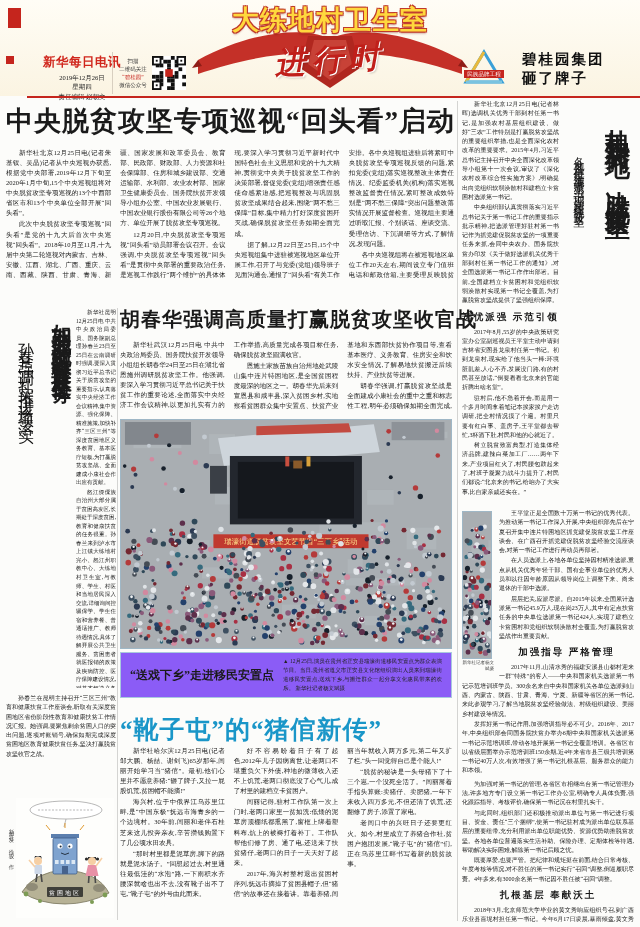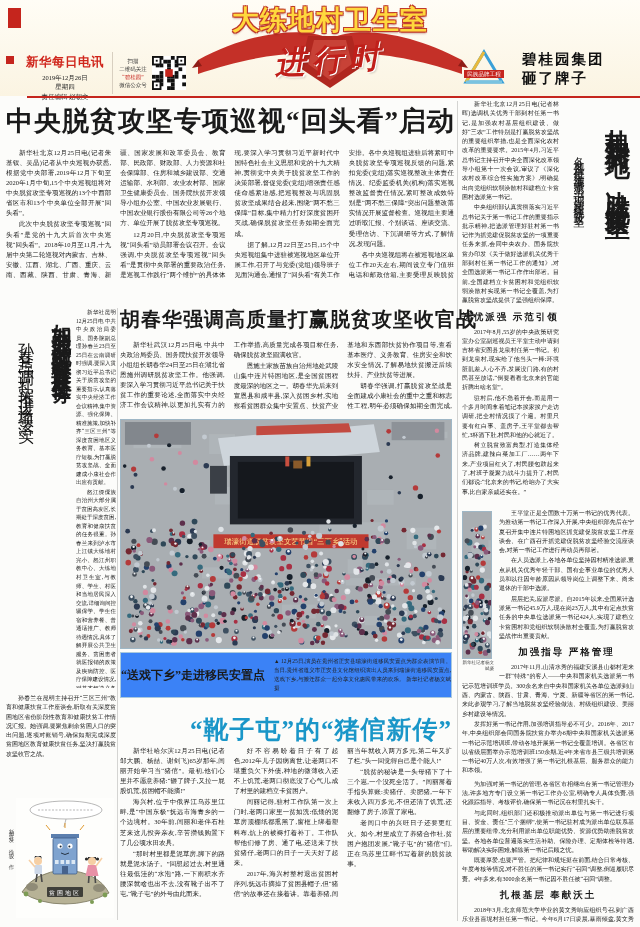--- a/index.html
+++ b/index.html
@@ -2,21 +2,21 @@
 <html><head>
 <meta charset="utf-8">
 <style>
   html,body{margin:0;padding:0;background:#e9e9e6;}
   .page{position:relative;width:640px;height:927px;margin:0 auto;background:#fcfcfa;overflow:hidden;
         font-family:"Liberation Serif",serif;color:#1a1a1a;}
   
   .hdr{position:absolute;left:0;top:0;width:640px;height:96px;background:linear-gradient(#fffdf6,#fbf4e2);}
   .mark1{position:absolute;left:8px;top:8px;width:13px;height:20px;background:#c5251d;}
   .mark2{position:absolute;left:6px;top:56px;width:8px;height:8px;background:#c5251d;}
-  .masthead{position:absolute;left:24px;top:54px;width:82px;text-align:center;}
+  .masthead{position:absolute;left:41px;top:54px;width:82px;text-align:center;}
   .masthead .nm{font-size:12.5px;font-weight:bold;color:#d0261c;letter-spacing:.5px;white-space:nowrap;}
   .masthead .dt{font-size:6.5px;color:#222;margin-top:2px;line-height:1.45;}
   .qrbox{position:absolute;left:112px;top:52px;width:70px;height:42px;border-left:1px solid #d8cfc0;display:flex;align-items:center;gap:3px;padding-left:4px;}
   .qrtxt{font-size:5.5px;line-height:1.5;color:#333;width:32px;text-align:center;}
   .qrtxt .rd{color:#c5251d;}
   .qr{width:34px;height:34px;}
   .bannerWrap{position:absolute;left:190px;top:2px;width:280px;height:94px;text-align:center;}
   .bannerWrap svg.ribbon{position:absolute;left:0;top:14px;width:280px;height:80px;}
   .ban-t{position:relative;font-size:27px;font-weight:bold;color:#ffd83d;letter-spacing:1px;white-space:nowrap;
          text-shadow:-1px -1px 0 #c0392b,1px -1px 0 #c0392b,-1px 1px 0 #c0392b,1px 1px 0 #c0392b,0 2px 2px rgba(120,20,10,.4);}
@@ -49,26 +49,26 @@
   .vbody .p-sm{font-size:5.5px;}
   .art2tail{margin-top:6px;height:96px;overflow:hidden;}
   .cartoonRow{margin-top:8px;display:flex;}
   .cartoon-credit{writing-mode:vertical-rl;text-orientation:upright;font-size:5.5px;letter-spacing:3px;color:#444;width:10px;padding-top:26px;}
   
   .art3{position:absolute;left:120px;top:306px;width:332px;}
   .h3{font-size:20px;font-weight:bold;text-align:center;letter-spacing:1px;margin:0;white-space:nowrap;}
   .cols3{margin-top:7px;height:80px;column-count:3;column-gap:9px;overflow:hidden;}
   .photo{position:absolute;left:120px;top:419px;width:332px;height:230px;border:1px solid #9fb7c6;box-sizing:border-box;}
   .capbox{position:absolute;left:120px;top:652px;width:332px;height:46px;border:1px solid #a9c9de;box-sizing:border-box;
-          display:flex;align-items:center;gap:9px;padding:3px 0;background:#3b82f6;}
+          display:flex;align-items:center;gap:9px;padding:3px 9px;background:#8b5cf6;}
   .cap-title{font-size:12px;font-weight:bold;white-space:nowrap;}
   .cap-text{font-size:5.5px;line-height:1.6;text-align:justify;color:#222;flex:1;}
   
   .art5{position:absolute;left:120px;top:703px;width:332px;}
-  .h5{font-size:25px;font-weight:bold;text-align:right;letter-spacing:1px;margin:10px 0 0 0;color:#1a96c8;white-space:nowrap;}
+  .h5{font-size:25px;font-weight:bold;text-align:left;letter-spacing:1px;margin:10px 0 0 0;color:#1a96c8;white-space:nowrap;}
   .cols3b{height:158px;column-count:3;column-gap:9px;overflow:hidden;}
   
   .artR{position:absolute;left:462px;top:100px;width:172px;height:822px;overflow:hidden;}
   .row1{display:flex;height:404px;overflow:hidden;}
   .r1text{flex:1;overflow:hidden;padding-right:5px;}
   .vsub{writing-mode:vertical-rl;text-orientation:upright;font-size:11px;letter-spacing:3px;width:22px;padding-top:48px;color:#111;overflow:hidden;}
   .vhead{writing-mode:vertical-rl;text-orientation:upright;font-size:25px;font-weight:bold;letter-spacing:5px;width:48px;padding-top:8px;overflow:hidden;}
   .row2{margin-top:5px;overflow:hidden;}
   .strip{float:left;width:32px;margin:2px 5px 2px 0;}
   .strip svg{display:block;border:1px solid #9fb7c6;box-sizing:border-box;}

